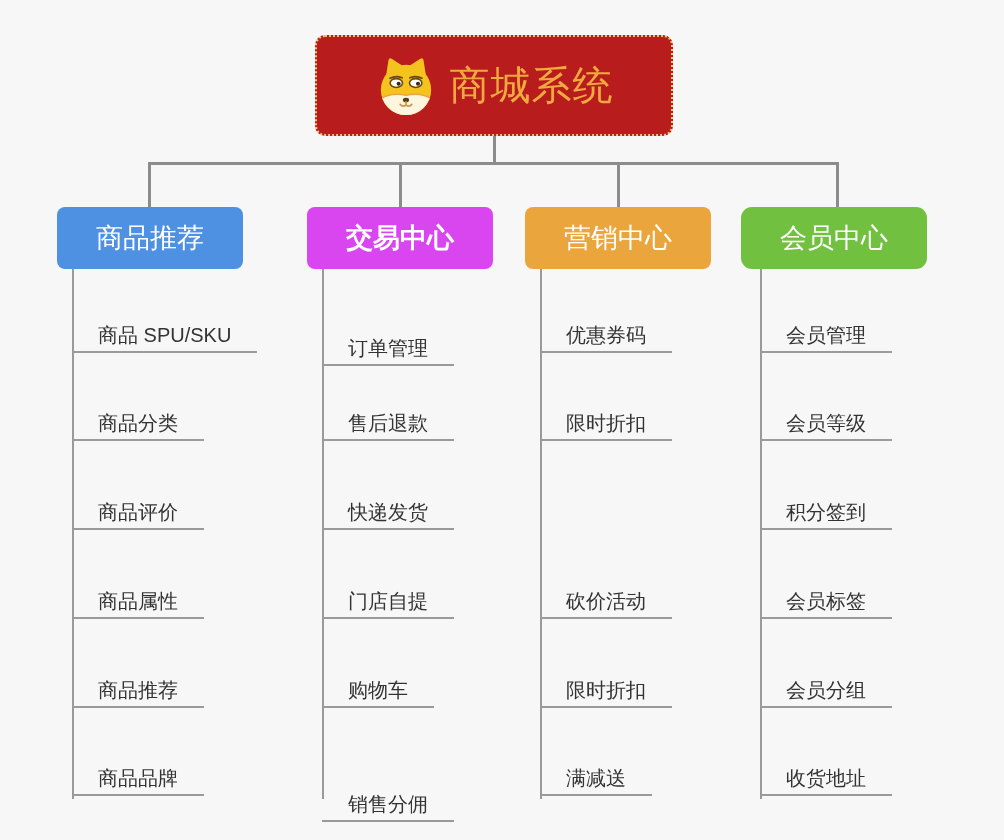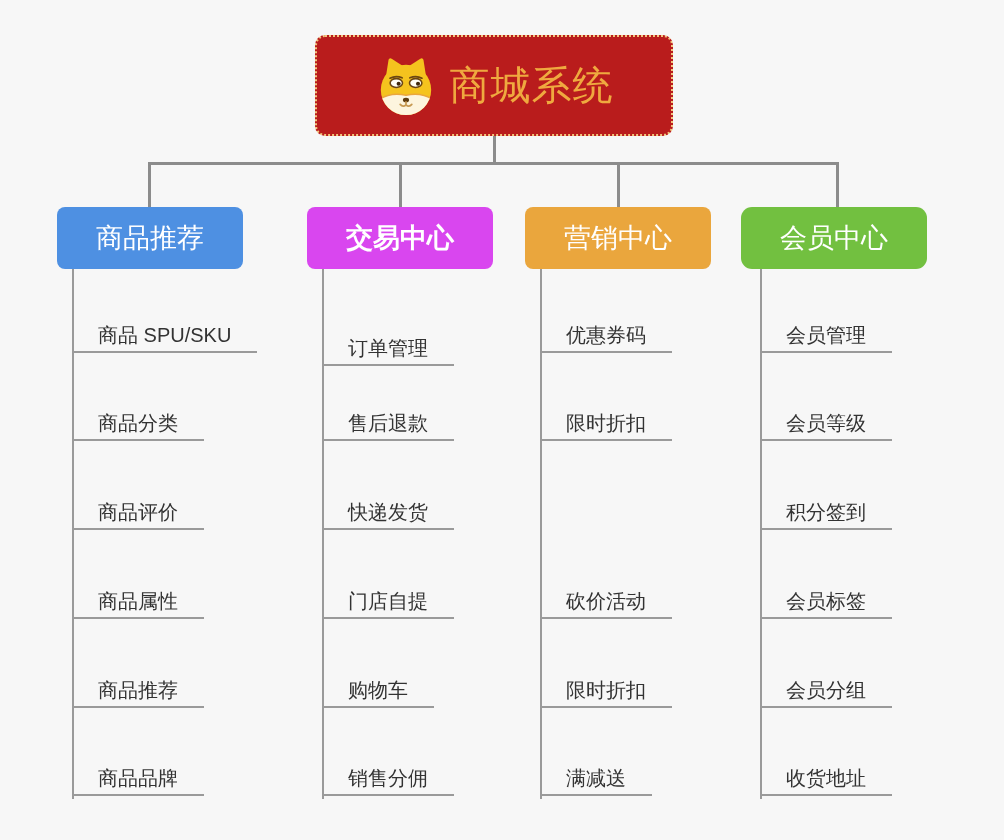--- a/index.html
+++ b/index.html
@@ -128,21 +128,21 @@
   <div class="leaf" style="left:72px;top:500px">商品评价</div>
   <div class="leaf" style="left:72px;top:589px">商品属性</div>
   <div class="leaf" style="left:72px;top:678px">商品推荐</div>
   <div class="leaf" style="left:72px;top:766px">商品品牌</div>
 
   <div class="leaf" style="left:322px;top:336px">订单管理</div>
   <div class="leaf" style="left:322px;top:411px">售后退款</div>
   <div class="leaf" style="left:322px;top:500px">快递发货</div>
   <div class="leaf" style="left:322px;top:589px">门店自提</div>
   <div class="leaf" style="left:322px;top:678px">购物车</div>
-  <div class="leaf" style="left:322px;top:766px">销售分佣</div>
+  <div class="leaf" style="left:322px;top:792px">销售分佣</div>
 
   <div class="leaf" style="left:540px;top:323px">优惠券码</div>
   <div class="leaf" style="left:540px;top:411px">限时折扣</div>
   <div class="leaf" style="left:540px;top:589px">砍价活动</div>
   <div class="leaf" style="left:540px;top:678px">限时折扣</div>
   <div class="leaf" style="left:540px;top:766px">满减送</div>
 
   <div class="leaf" style="left:760px;top:323px">会员管理</div>
   <div class="leaf" style="left:760px;top:411px">会员等级</div>
   <div class="leaf" style="left:760px;top:500px">积分签到</div>

